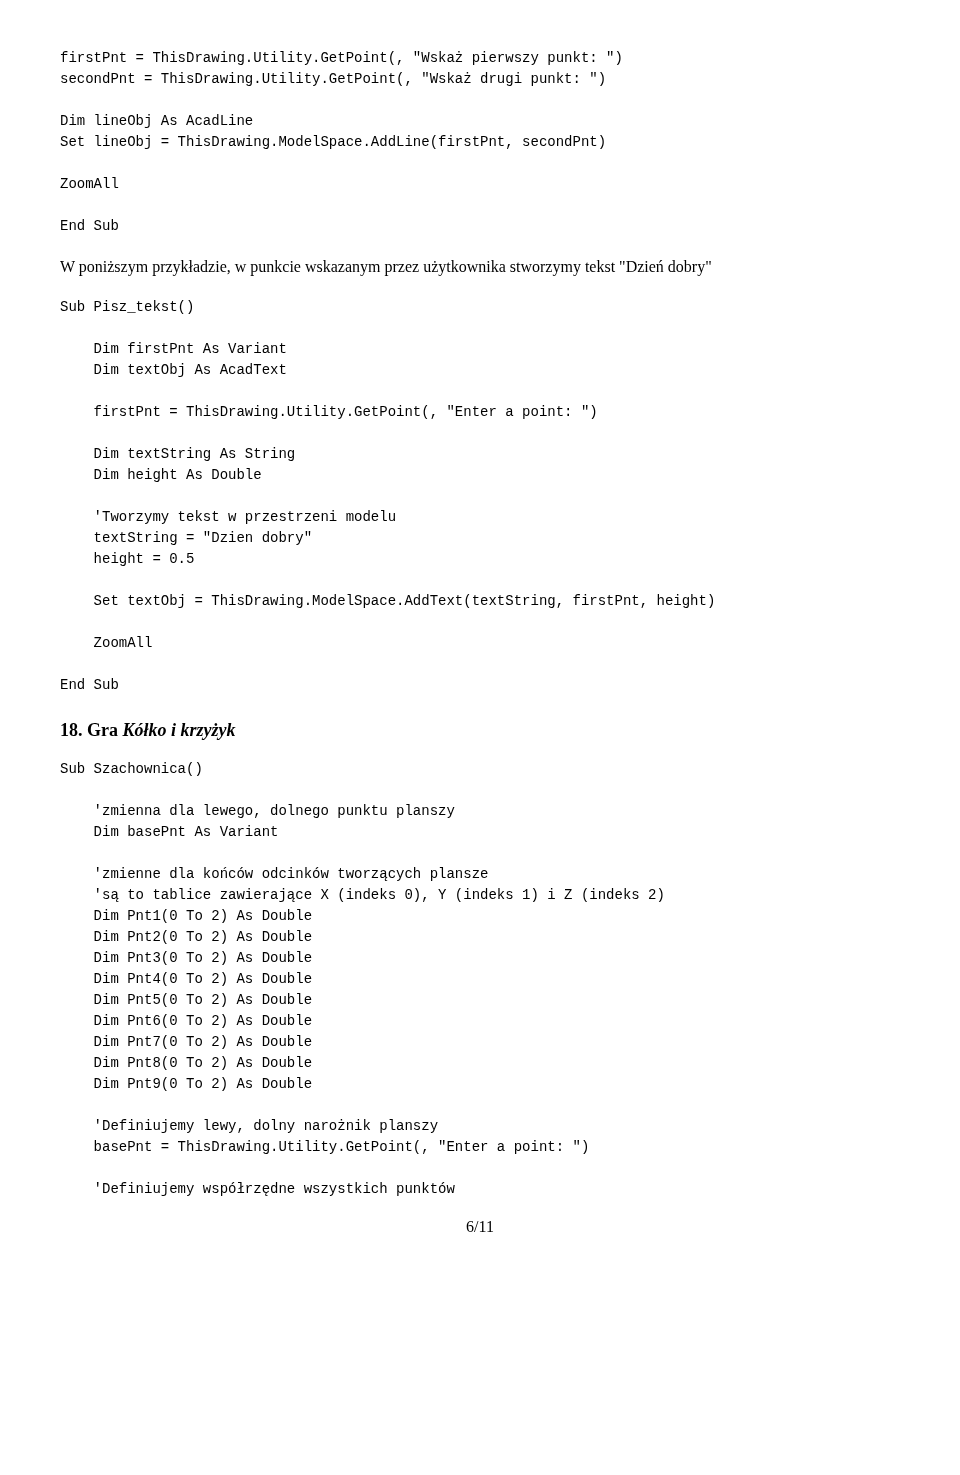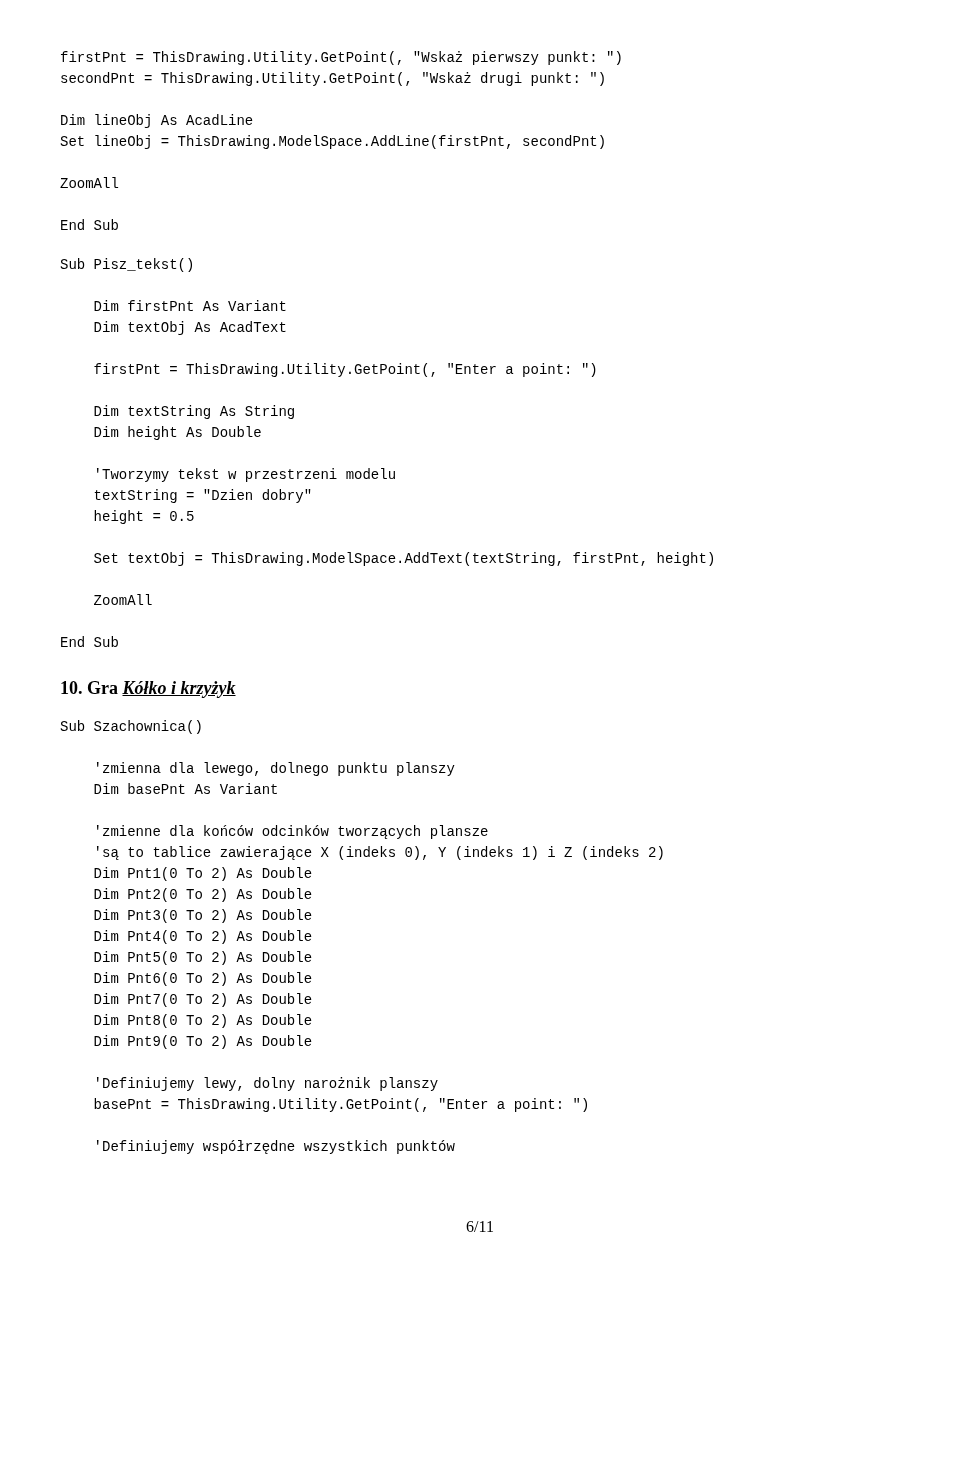--- a/index.html
+++ b/index.html
@@ -38,46 +38,46 @@
     .section-heading {
       font-family: 'Times New Roman', Times, serif;
       font-size: 18px;
       font-weight: bold;
       color: #000000;
       margin: 24px 0 12px 0;
     }
 
     .section-heading em {
       font-style: italic;
-      text-decoration: underline;
     }
 
     .page-number {
       text-align: center;
       font-family: 'Times New Roman', Times, serif;
       font-size: 16px;
       color: #000000;
-      margin-top: 60px;
+      margin-top: 18px;
     }
   </style>
 </head>
 <body>
 
 <div>
 
   <div class="code-block">firstPnt = ThisDrawing.Utility.GetPoint(, "Wskaż pierwszy punkt: ")
 secondPnt = ThisDrawing.Utility.GetPoint(, "Wskaż drugi punkt: ")
 
 Dim lineObj As AcadLine
 Set lineObj = ThisDrawing.ModelSpace.AddLine(firstPnt, secondPnt)
 
 ZoomAll
 
 End Sub</div>
 
+  <p class="prose-text">W poniższym przykładzie, w punkcie wskazanym przez użytkownika stworzymy tekst "Dzień dobry"</p>
 
   <div class="code-block">Sub Pisz_tekst()
 
     Dim firstPnt As Variant
     Dim textObj As AcadText
 
     firstPnt = ThisDrawing.Utility.GetPoint(, "Enter a point: ")
 
     Dim textString As String
     Dim height As Double
@@ -86,21 +86,21 @@
     textString = "Dzien dobry"
     height = 0.5
 
     Set textObj = ThisDrawing.ModelSpace.AddText(textString, firstPnt, height)
 
     ZoomAll
 
 End Sub</div>
 
   <div class="section-heading">
-    <span>10.</span>
+    <span>18.</span>
     <span>Gra </span><em>Kółko i krzyżyk</em>
   </div>
 
 
   <div class="code-block">Sub Szachownica()
 
     'zmienna dla lewego, dolnego punktu planszy
     Dim basePnt As Variant
 
     'zmienne dla końców odcinków tworzących plansze

